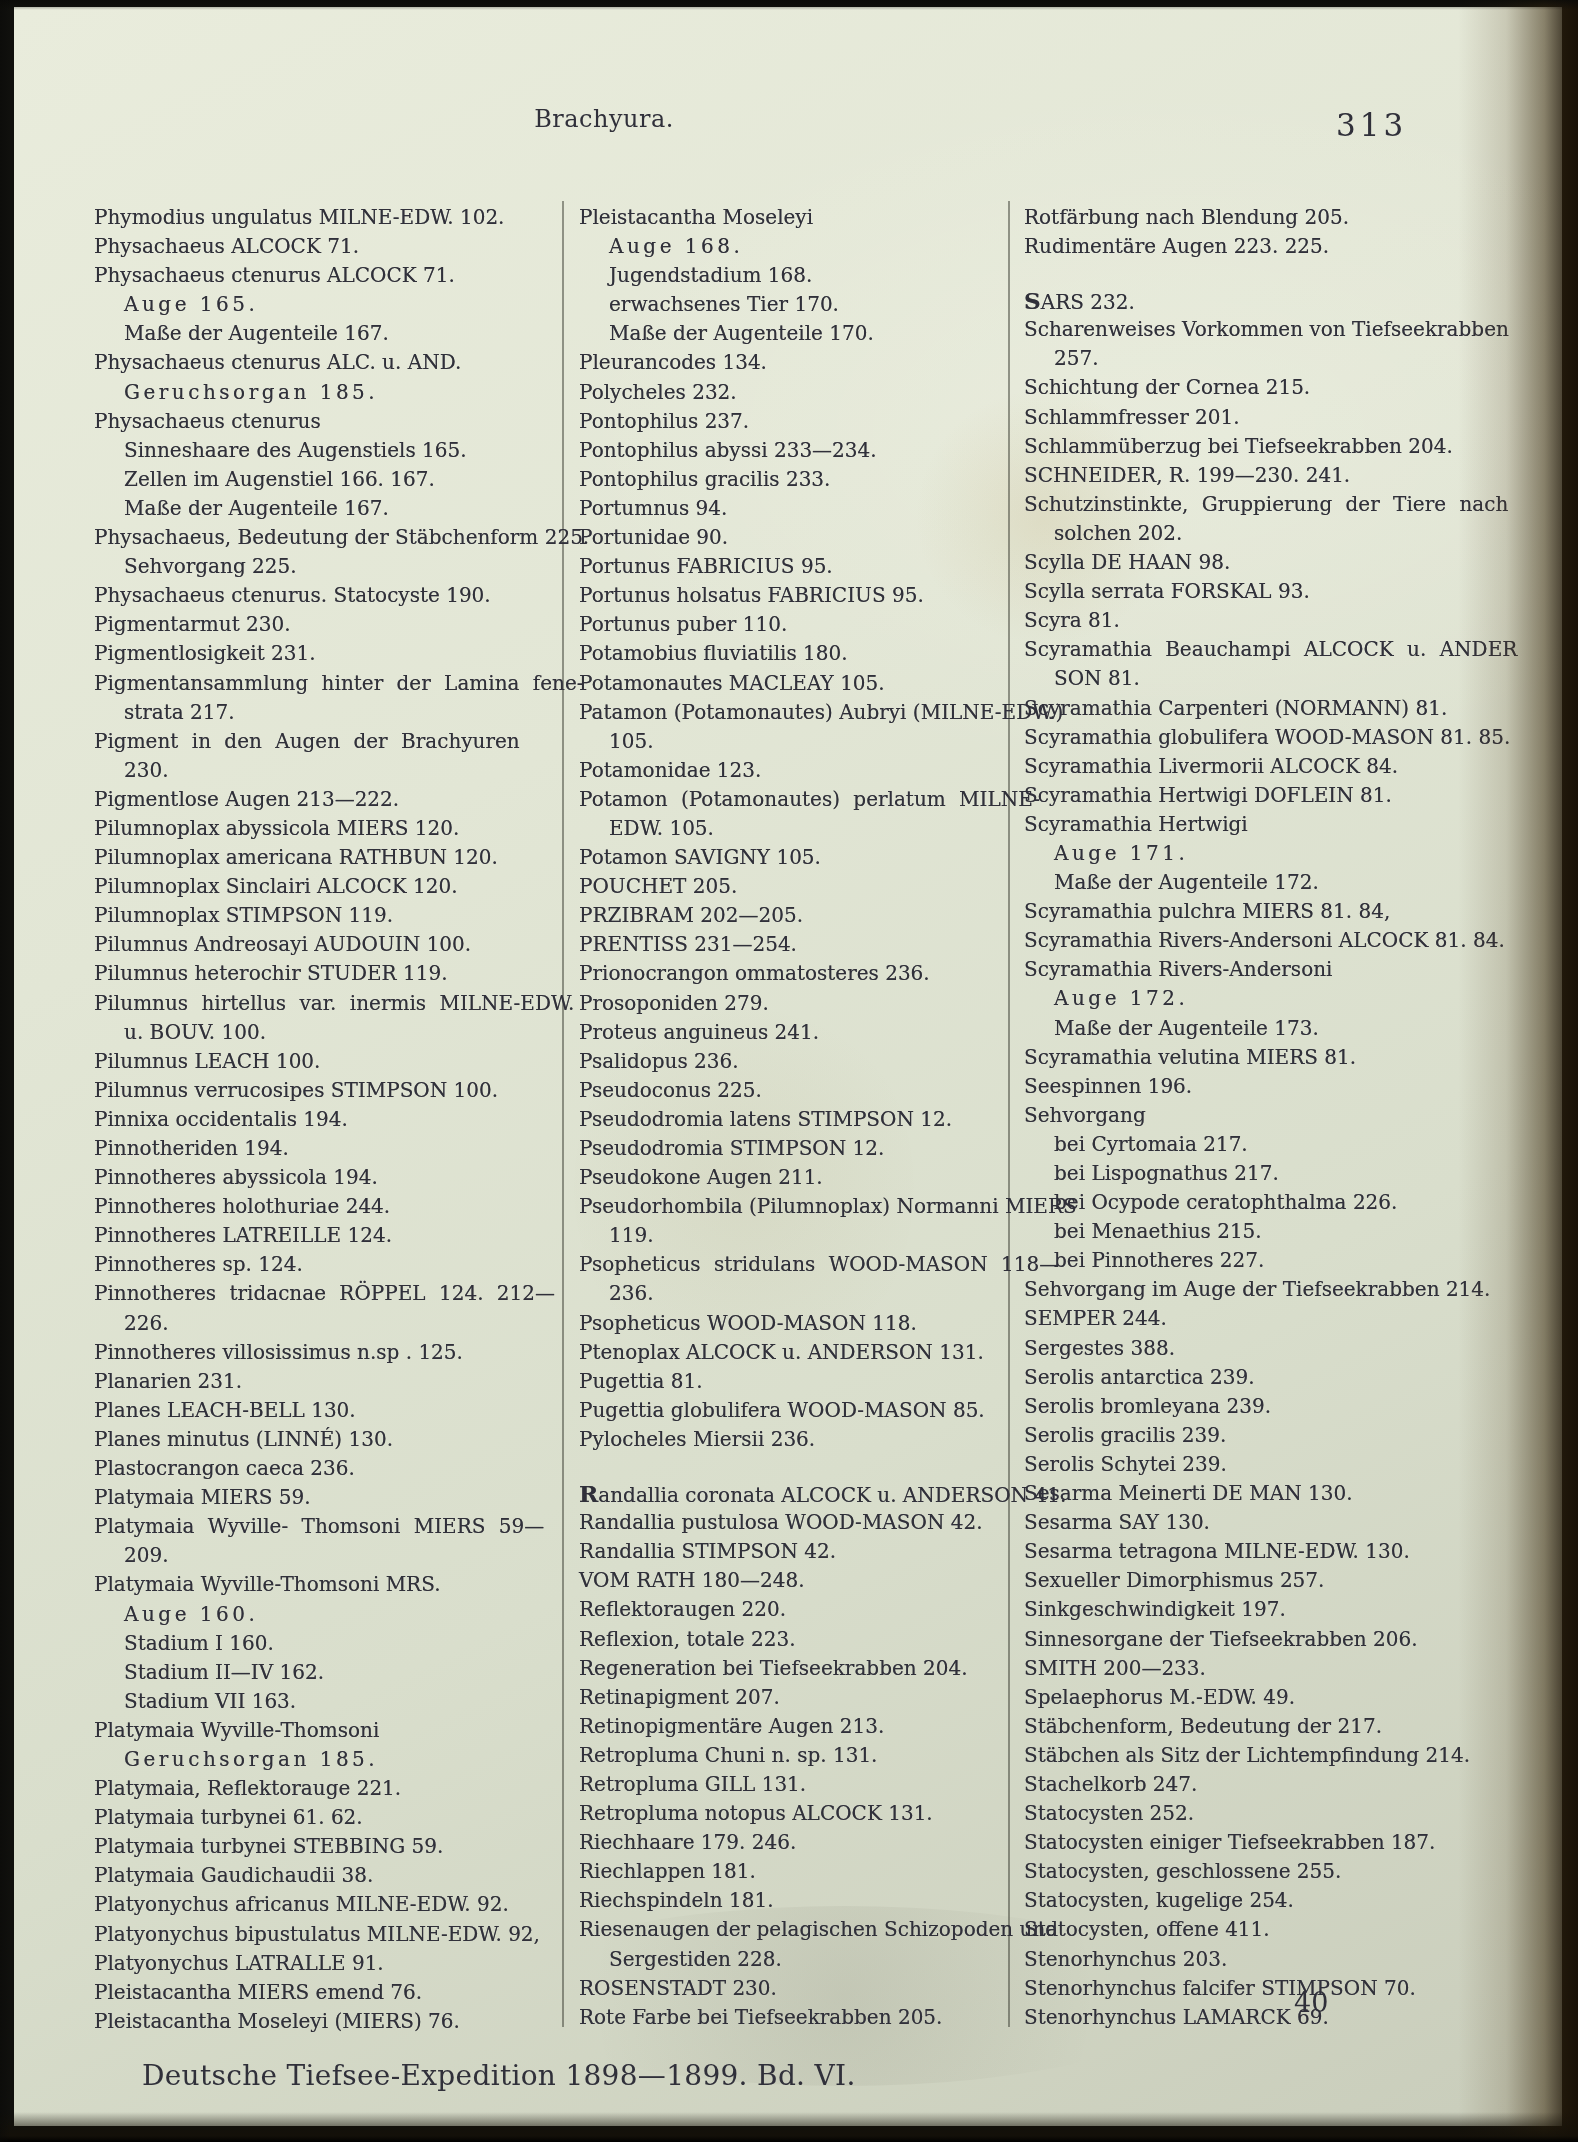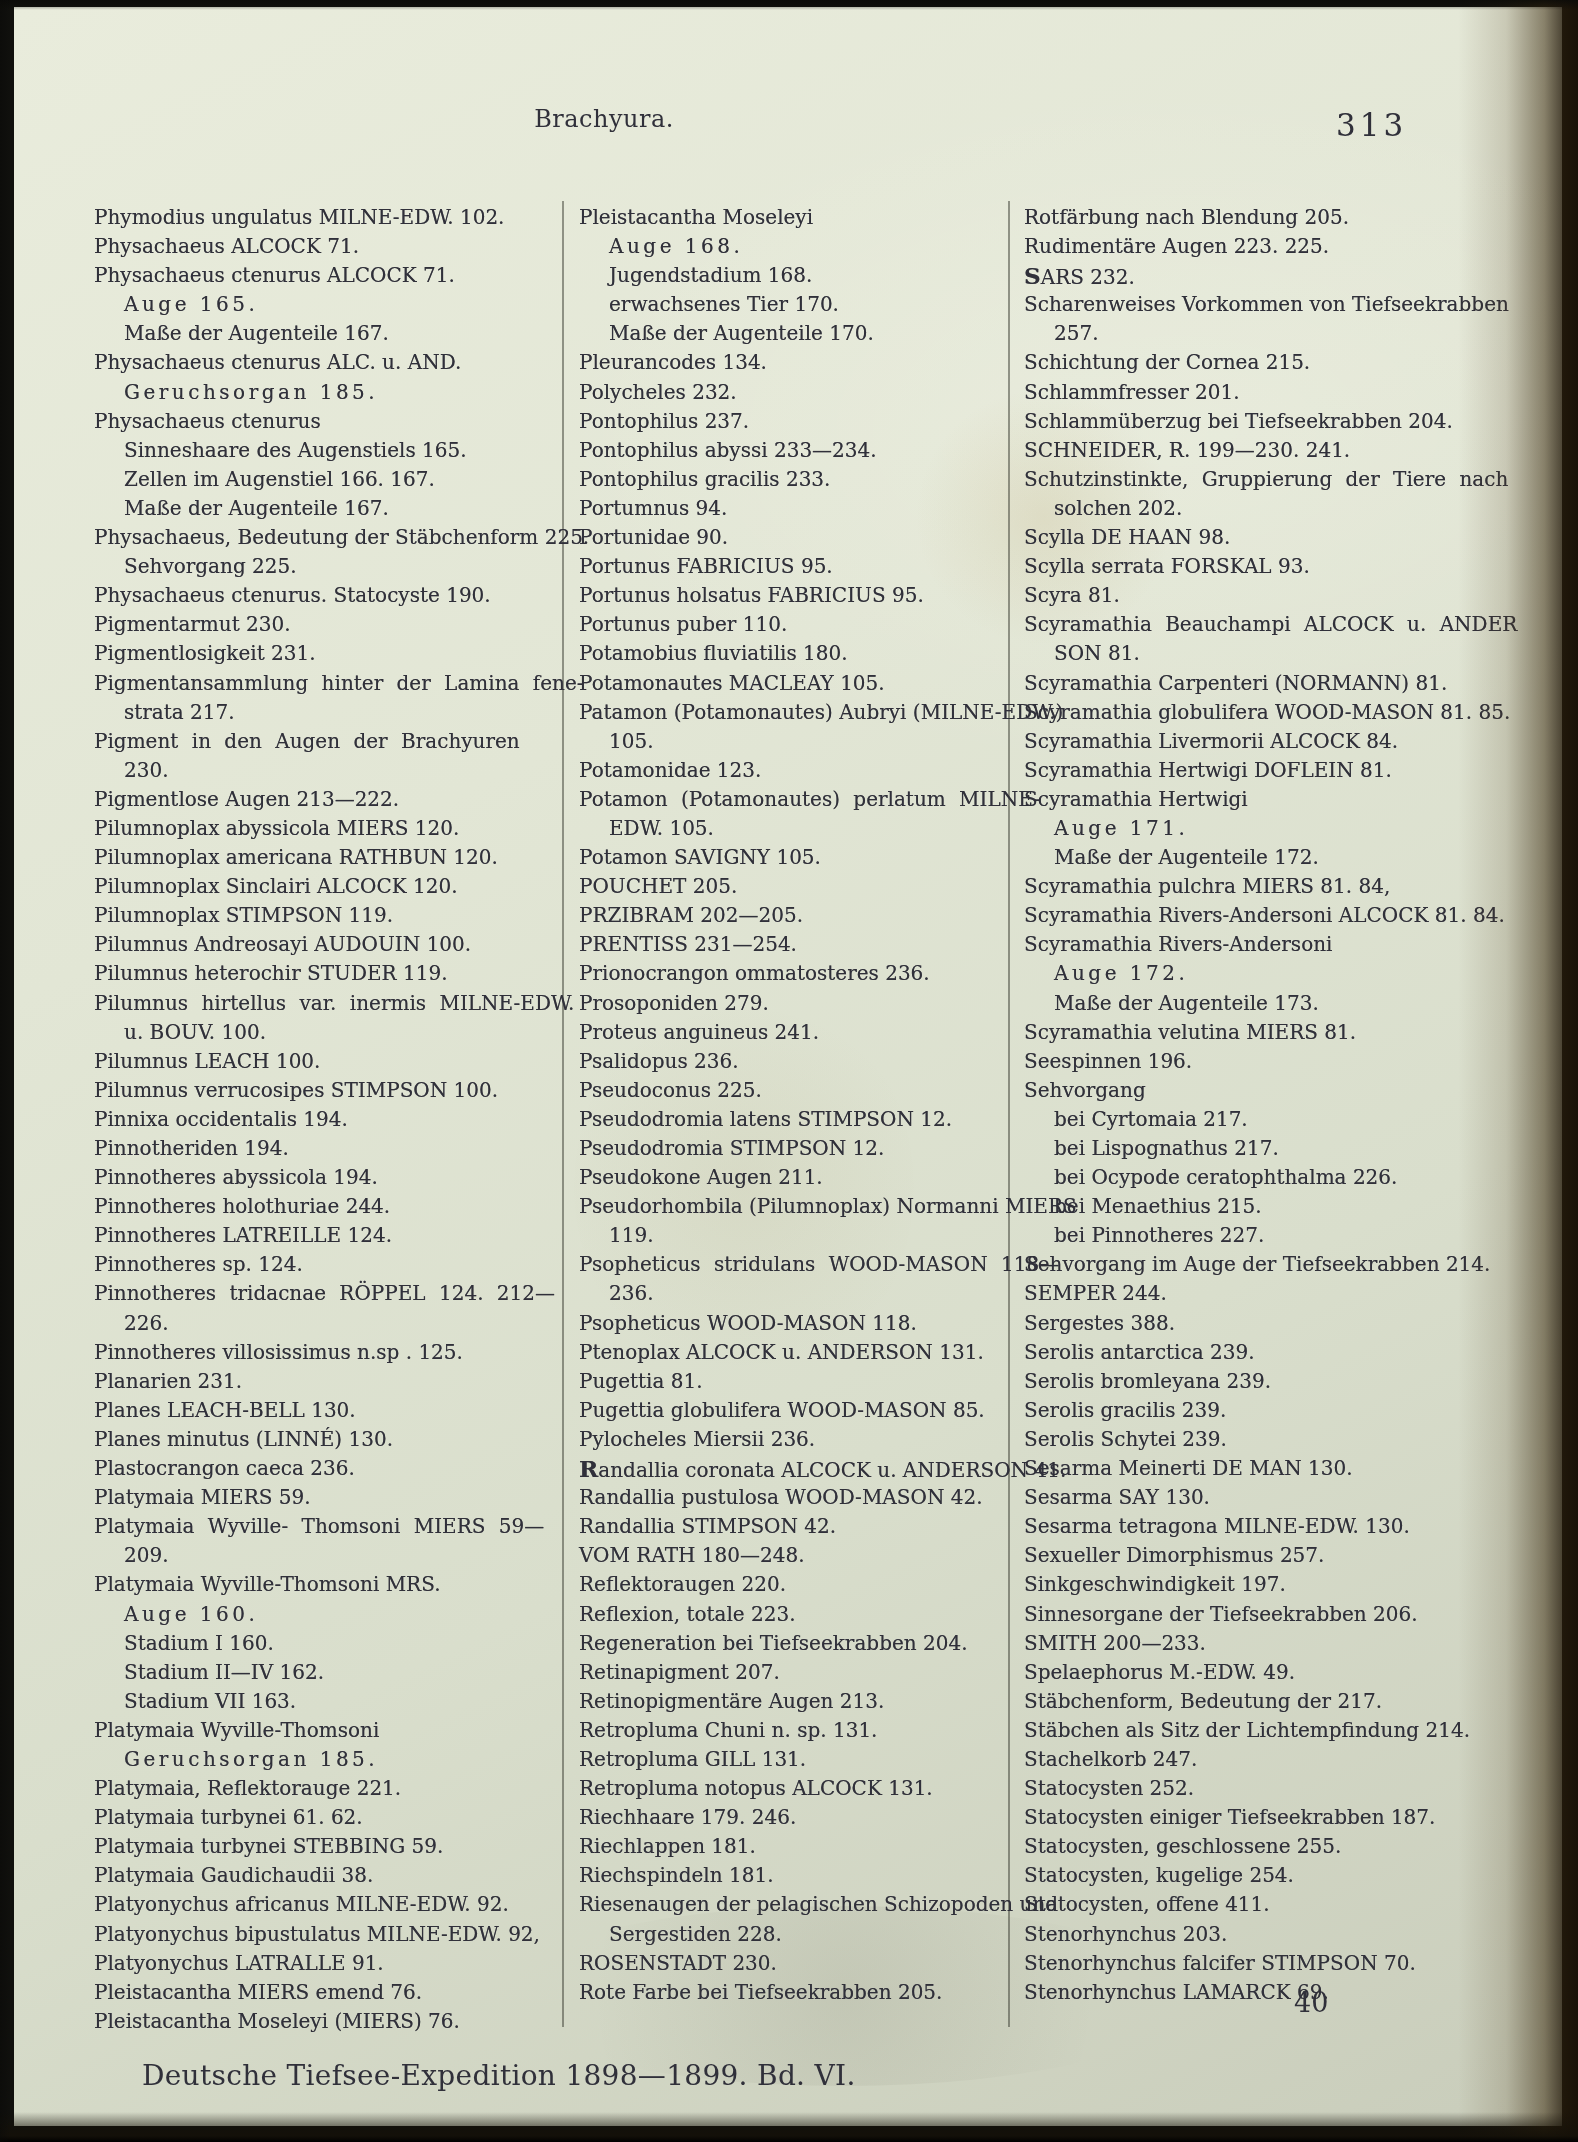--- a/index.html
+++ b/index.html
@@ -37,21 +37,21 @@
   #col1{left:565px;width:424px;}
   #col2{left:1010px;width:436px;}
   .vrule{position:absolute;top:194px;width:1.6px;height:1826px;background:rgba(55,58,48,.5);}
   #rule0{left:548px;}
   #rule1{left:994px;}
 
   .ln{height:29.1px;text-shadow:0 0 .5px rgba(48,48,58,.6);}
   .ind{padding-left:30px;}
   .sperr{letter-spacing:3.5px;}
   .wide{word-spacing:7px;}
-  .gap{}
+  .gap{margin-top:25px;}
   .nsec::first-letter{font-weight:bold;font-size:1.16em;}
 
   #footer-imprint{position:absolute;left:128px;top:2052px;font-size:28px;letter-spacing:.3px;}
   #signature-mark{position:absolute;left:1280px;top:1980px;font-size:27px;}
 </style>
 </head>
 <body>
 
 <div id="photo">
   <div id="paper">

